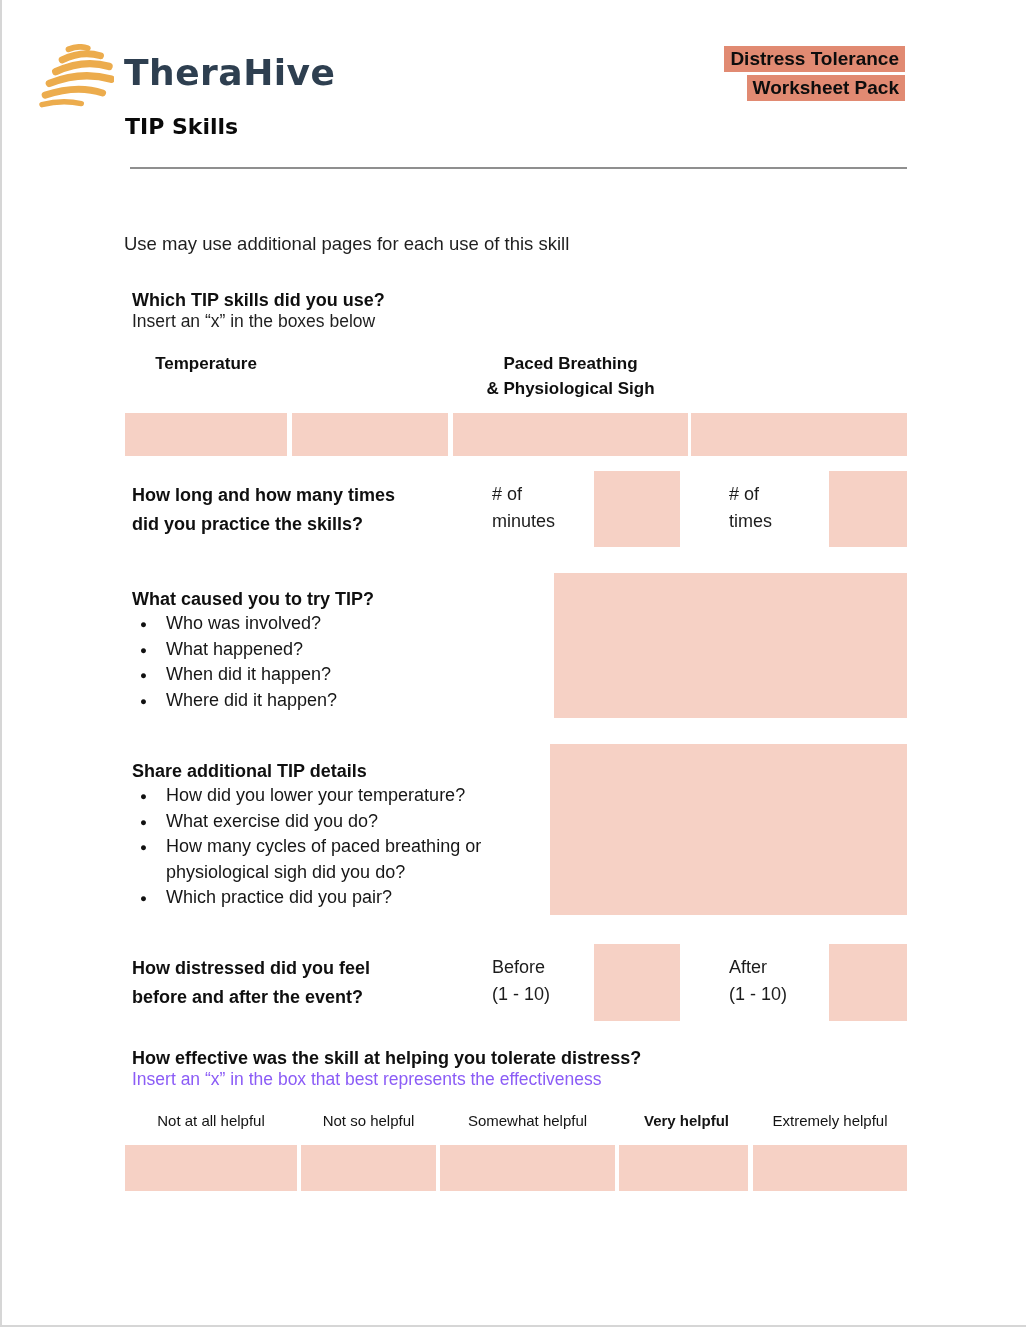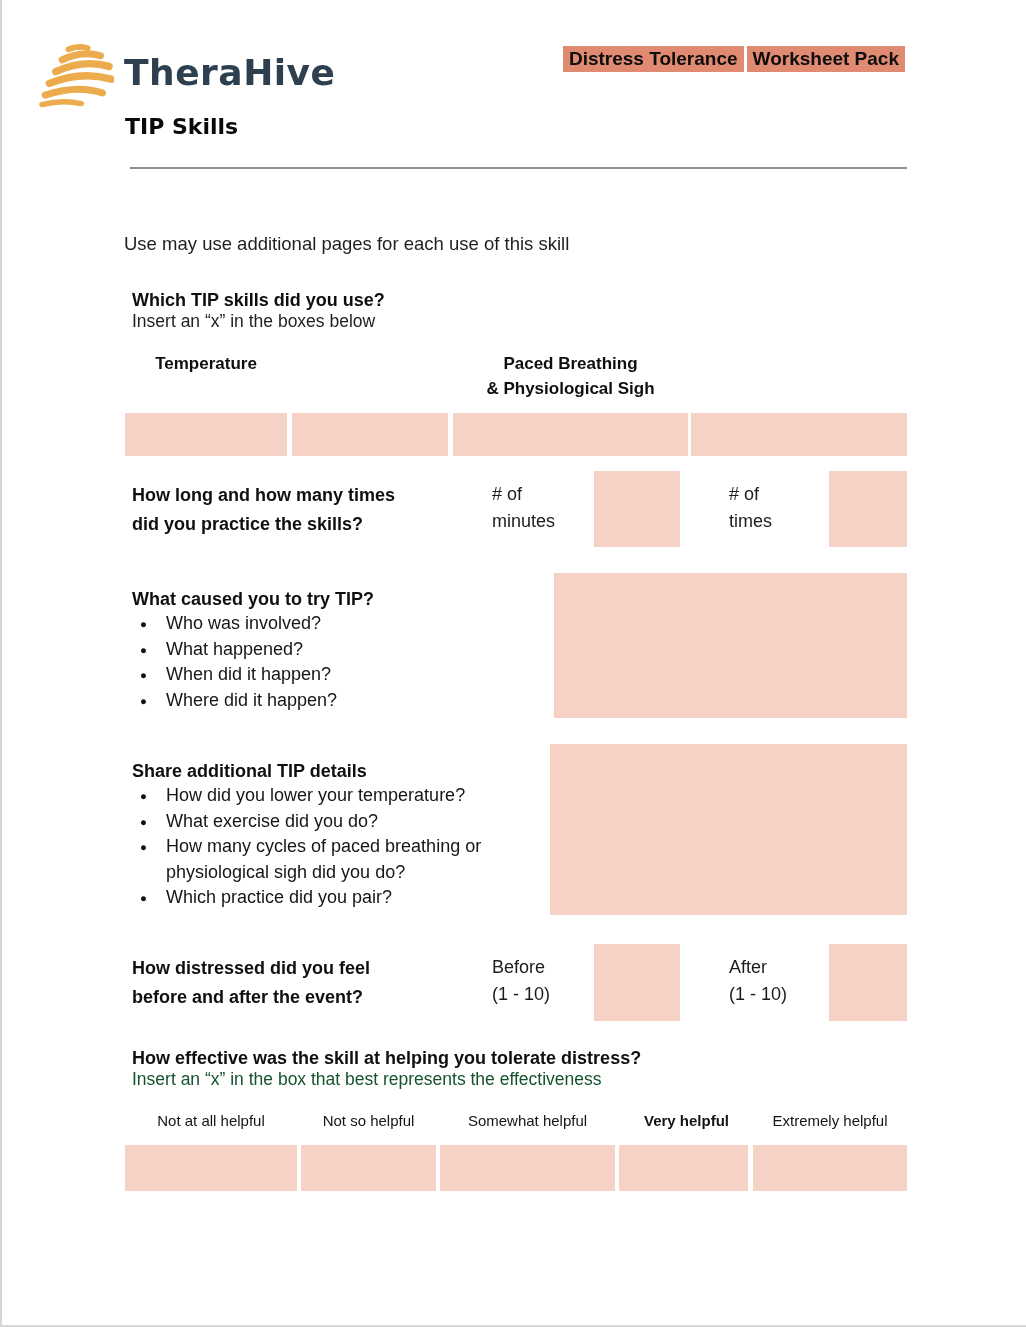--- a/index.html
+++ b/index.html
@@ -23,21 +23,21 @@
   
   .logo { left: 36px; top: 44px; width: 76px; height: 66px; }
   .wordmark {
     left: 122px; top: 52px;
     font-family: "DejaVu Sans", sans-serif;
     font-weight: 700; font-size: 36px; letter-spacing: 0.5px;
     color: #2e3f50;
   }
   .badges {
     top: 46px; right: 121px;
-    display: flex; flex-direction: row; align-items: flex-end; gap: 3px;
+    display: flex; flex-direction: column; align-items: flex-end; gap: 3px;
   }
   .badge {
     display: inline-block;
     background: #e18a72;
     color: #0d0d0d;
     font-weight: 700; font-size: 19px; line-height: 22px;
     padding: 2px 6px;
   }
   .page-title {
     left: 123px; top: 114px;
@@ -105,21 +105,21 @@
 
   
   .s5-question { left: 130px; top: 954px; }
   .lbl-before { left: 490px; top: 954px; }
   .box-before { left: 592px; top: 944px; width: 86px; height: 77px; }
   .lbl-after  { left: 727px; top: 954px; }
   .box-after  { left: 827px; top: 944px; width: 78px; height: 77px; }
 
   
   .s6-question    { left: 130px; top: 1044px; }
-  .s6-instruction { left: 130px; top: 1069px; font-size: 17.5px; color: #14532d; }
+  .s6-instruction { left: 130px; top: 1069px; font-size: 17.5px; color: #8b5cf6; }
   .eff-label { top: 1112px; text-align: center; font-size: 15px; color: #141414; }
   .el1 { left: 123px; width: 172px; }
   .el2 { left: 299px; width: 135px; }
   .el3 { left: 438px; width: 175px; }
   .el4 { left: 620px; width: 129px; font-weight: bold; }
   .el5 { left: 751px; width: 154px; }
   .eff-box { top: 1145px; height: 46px; }
   .eb1 { left: 123px; width: 172px; }
   .eb2 { left: 299px; width: 135px; }
   .eb3 { left: 438px; width: 175px; }

